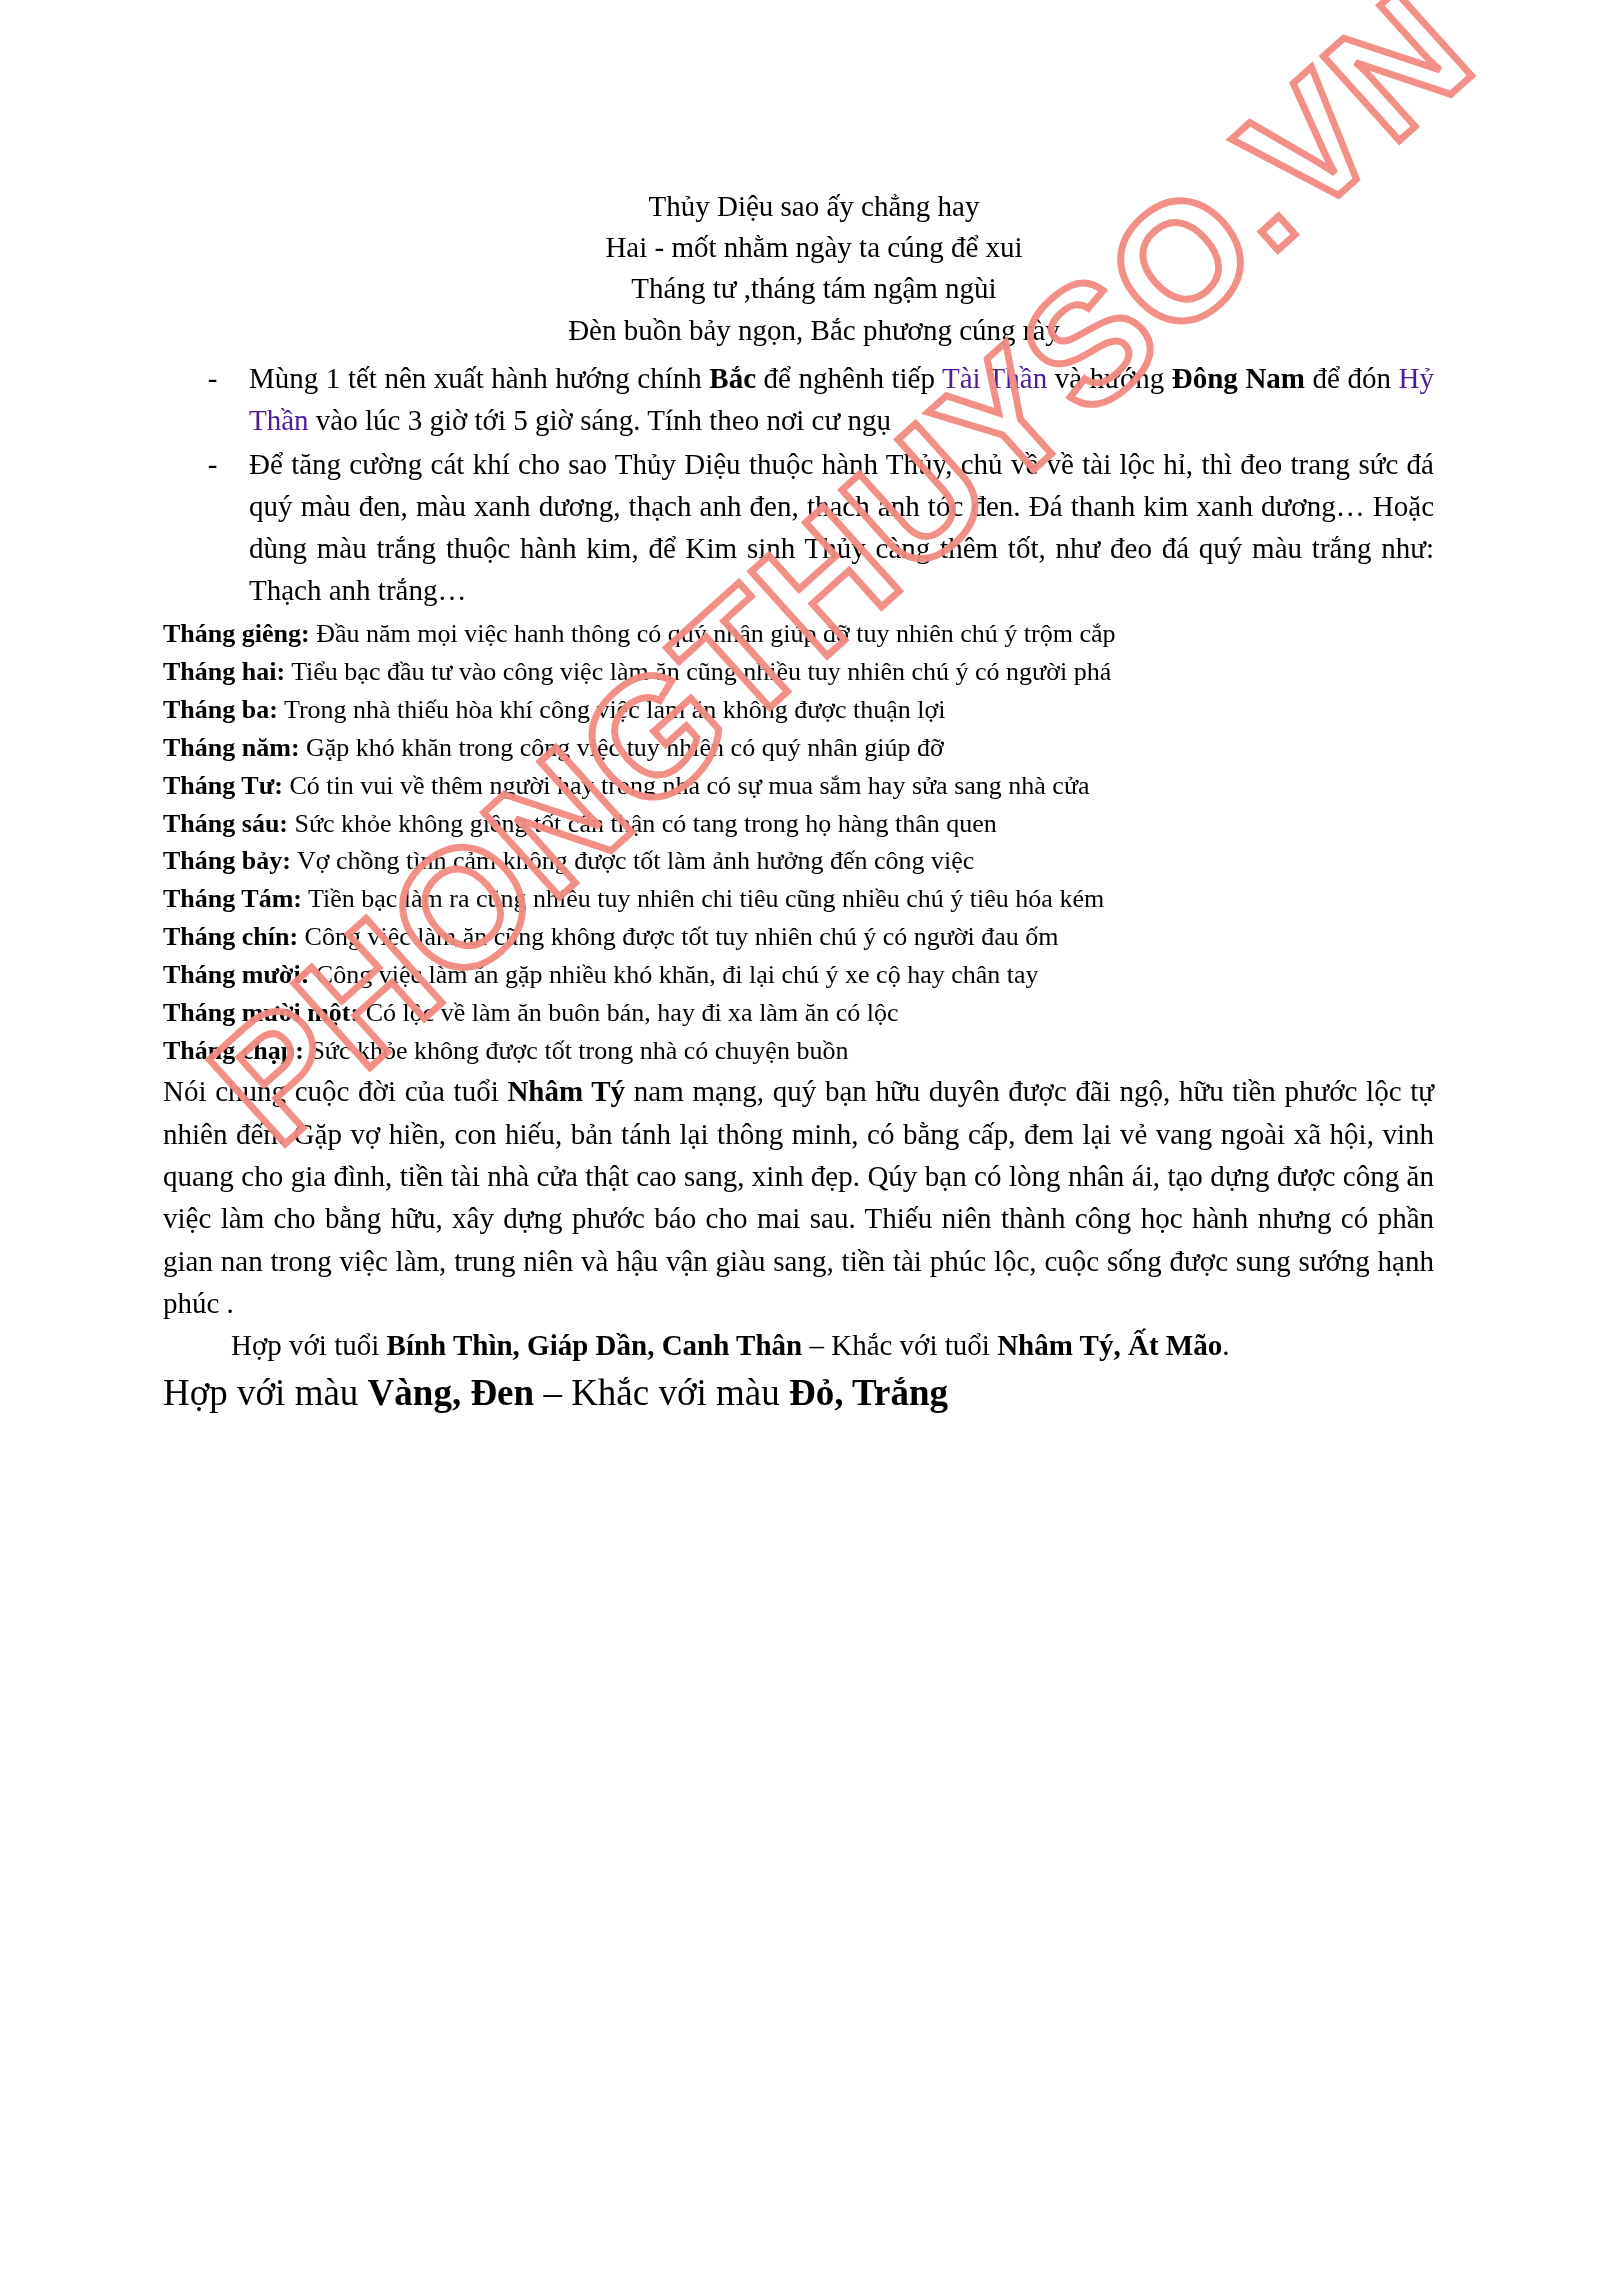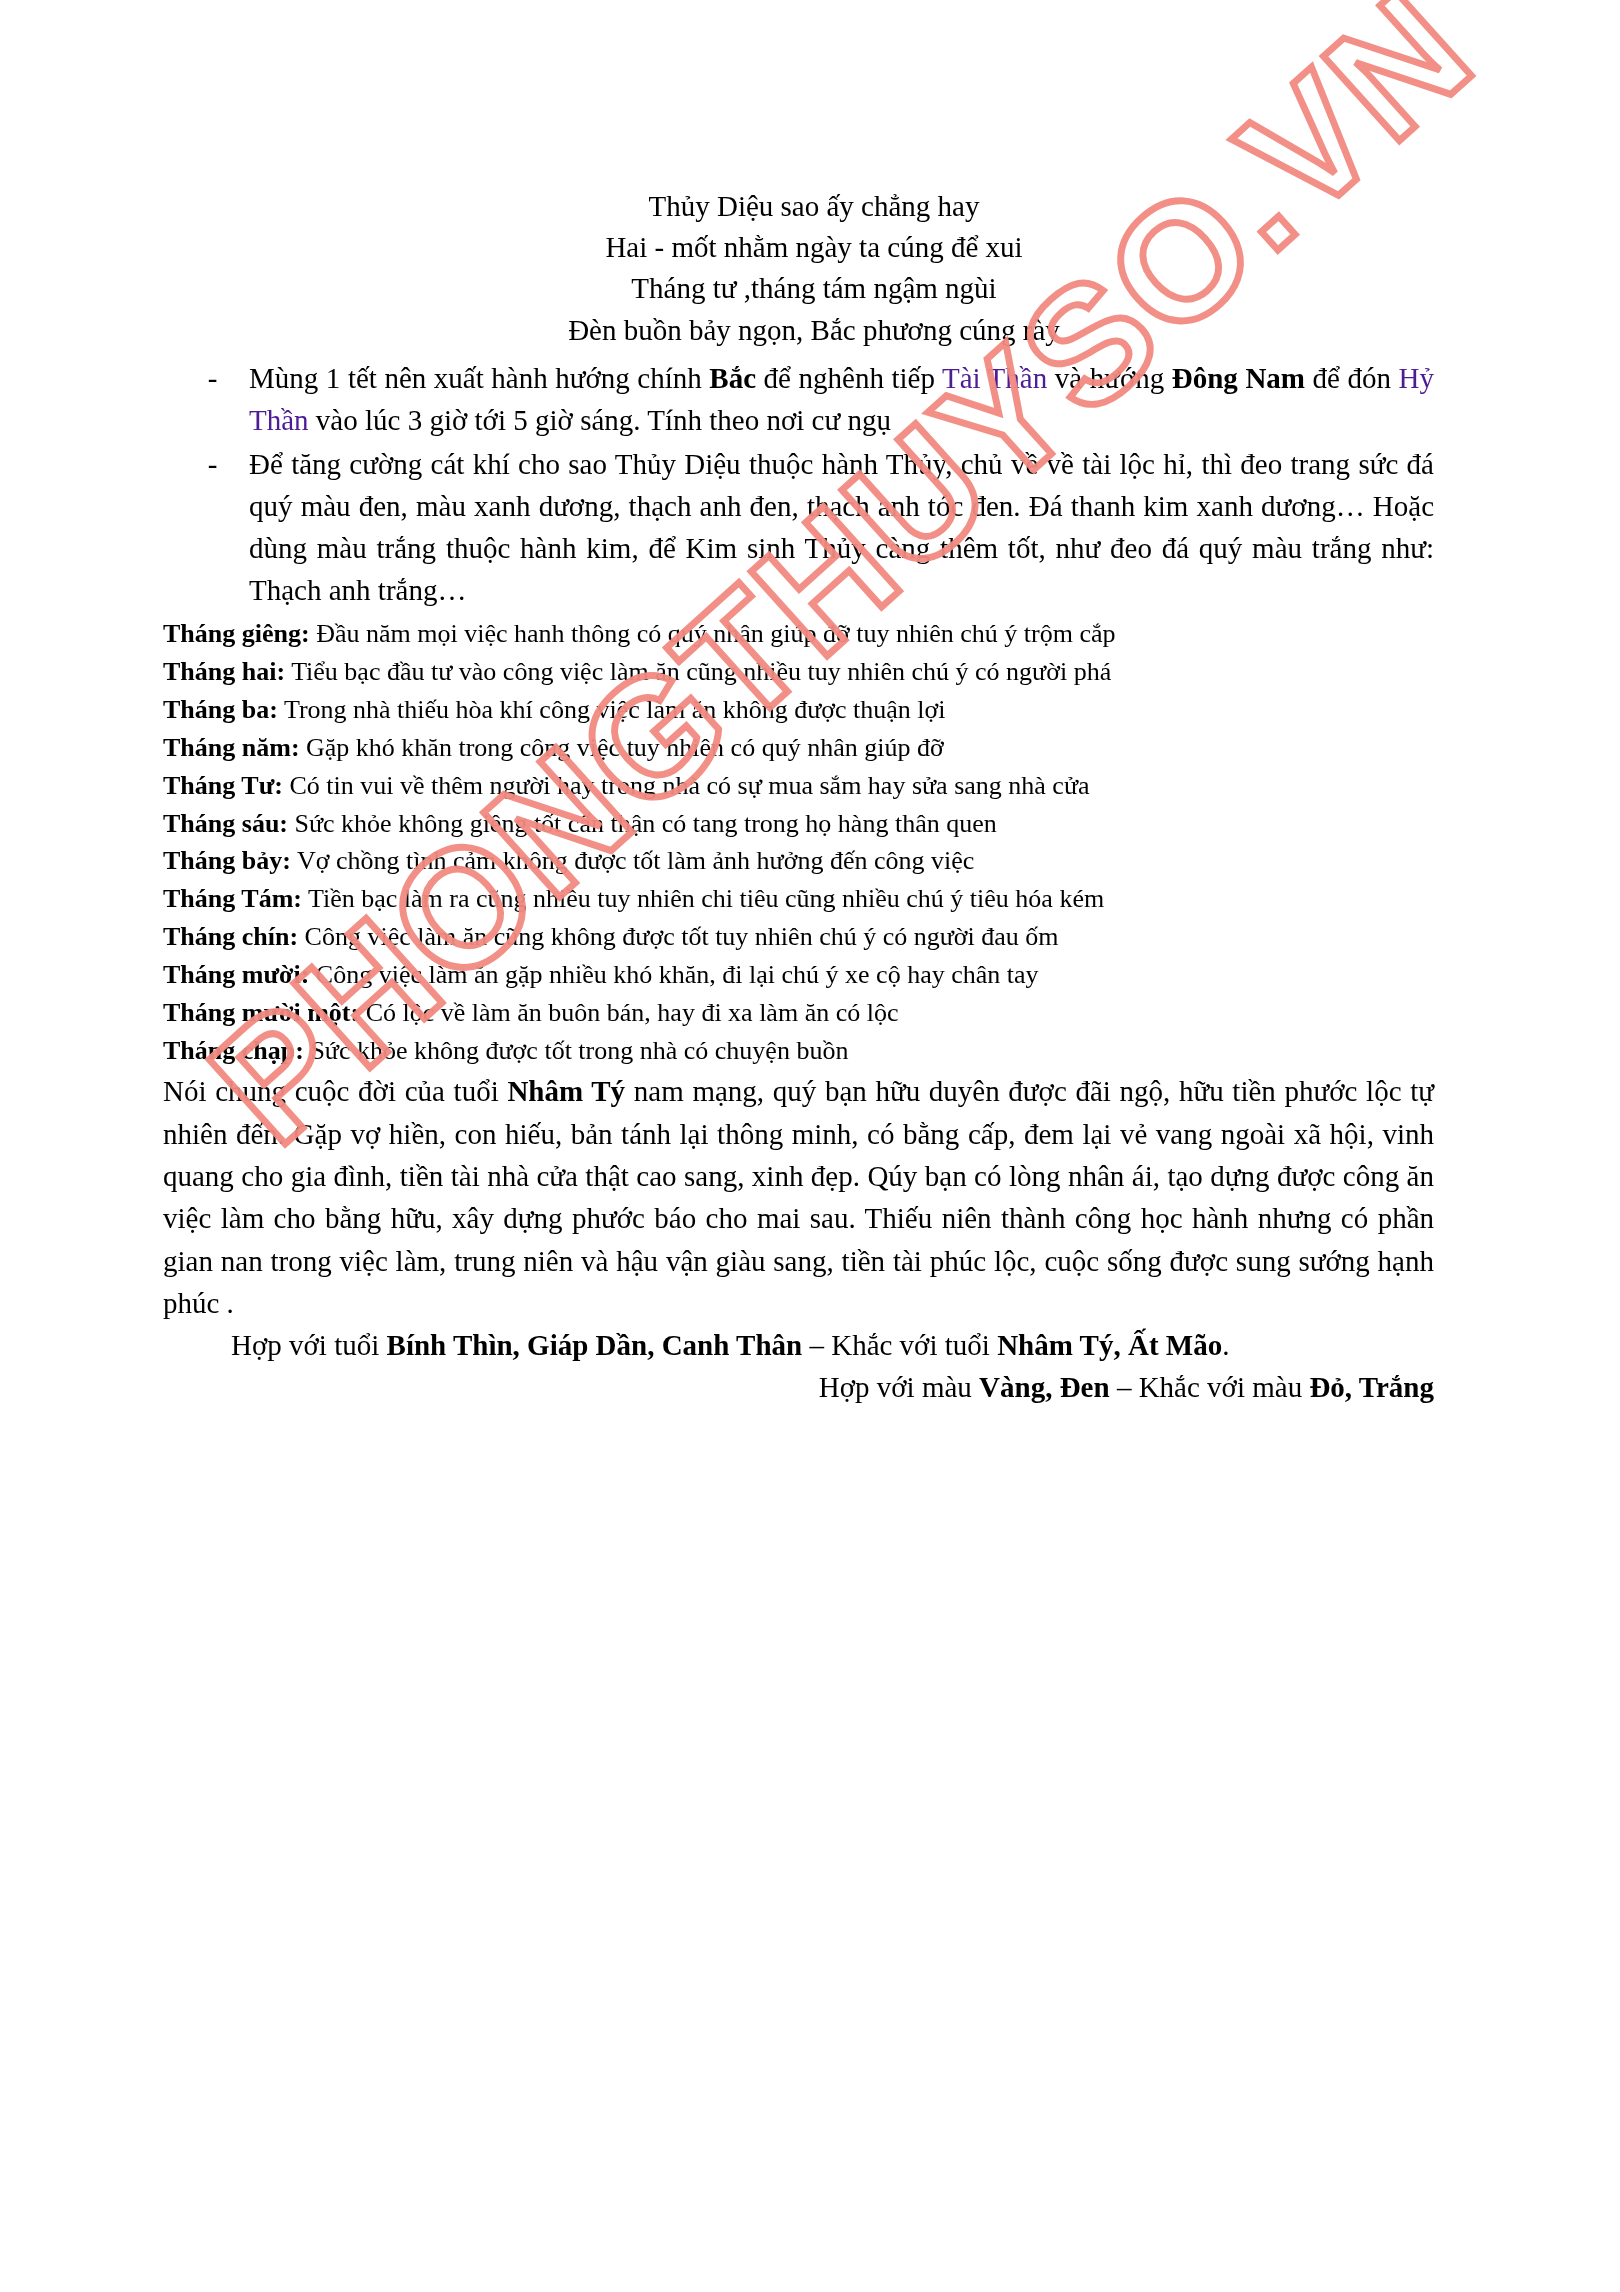--- a/index.html
+++ b/index.html
@@ -66,23 +66,23 @@
   .month-line .lbl { font-weight: bold; }
 
   .para {
     font-size: 29px;
     line-height: 1.46;
     text-align: justify;
     margin-left: -31px;
     margin-top: 0px;
   }
   .center-line {
-    font-size: 29px;
+    font-size: 37px;
     line-height: 1.46;
-    text-align: right;
+    text-align: left;
     margin-left: -31px;
   }
   .indent-line {
     font-size: 29px;
     line-height: 1.46;
     text-align: left;
     margin-left: 37px;
   }
 
   

